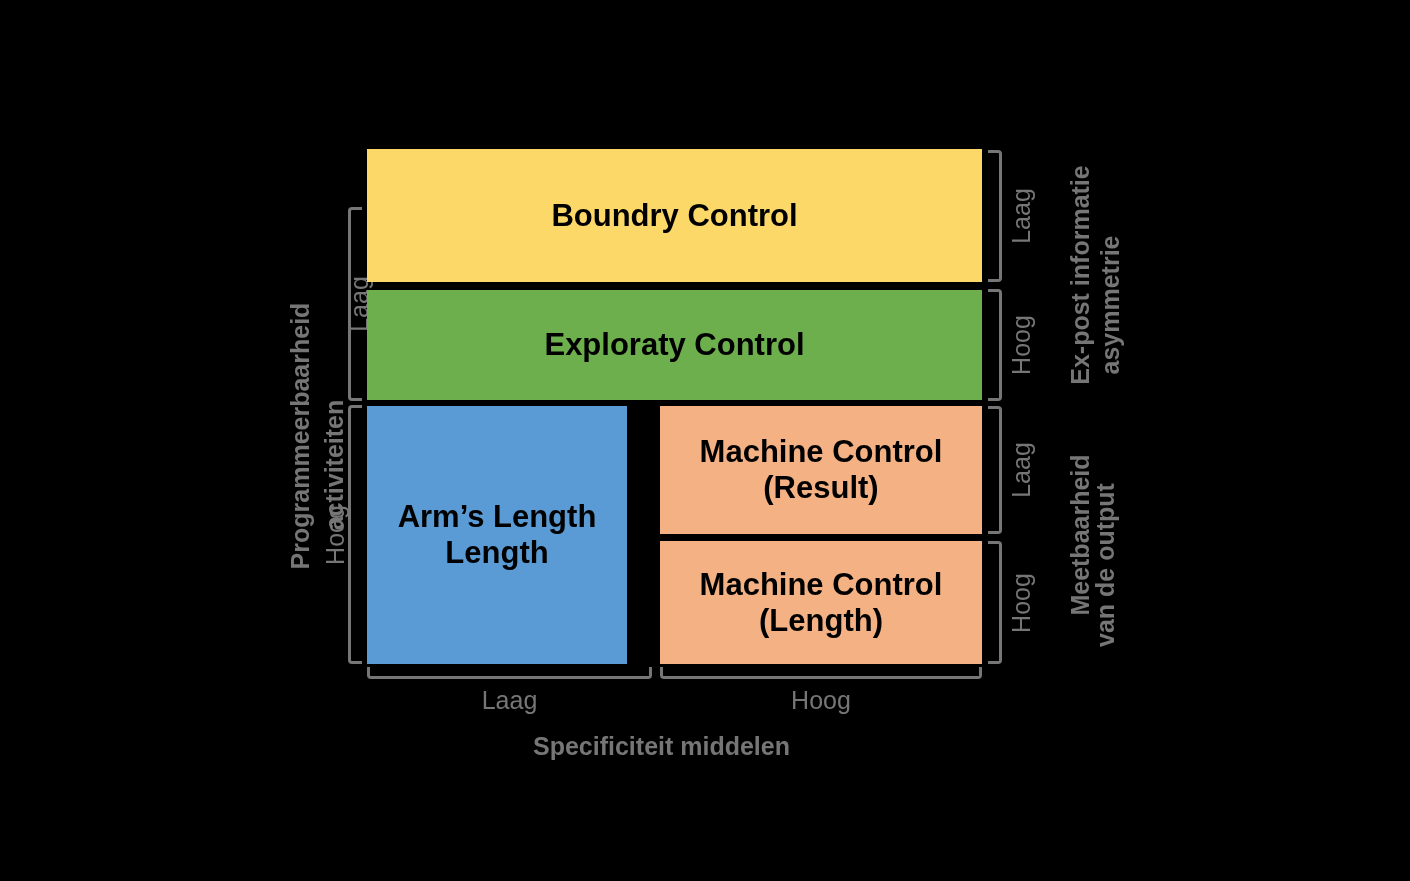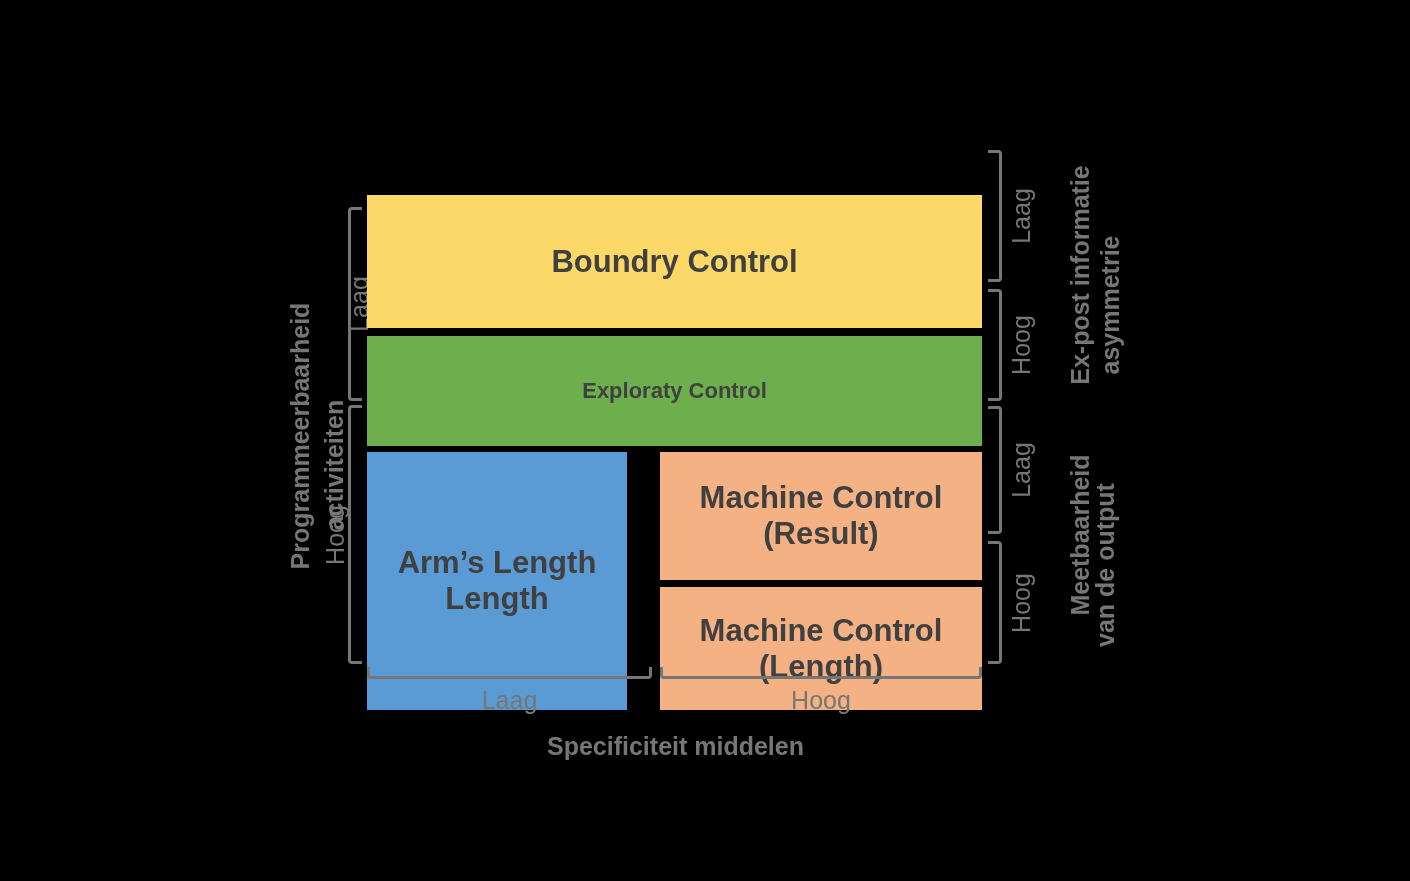--- a/index.html
+++ b/index.html
@@ -22,36 +22,35 @@
     background: #000000;
   }
 
   
   .box {
     position: absolute;
     display: flex;
     align-items: center;
     justify-content: center;
     text-align: center;
-    color: #404040;
+    color: #000000;
     font-weight: bold;
     line-height: 1.16;
     box-sizing: border-box;
     padding: 0 10px;
-    margin-top: 46px;
   }
   #box-boundry {
     left: 367px; top: 149px; width: 615px; height: 133px;
     background: #FCD868;
     font-size: 31px;
   }
   #box-exploraty {
     left: 367px; top: 290px; width: 615px; height: 110px;
     background: #6CAF4C;
-    font-size: 22px;
+    font-size: 31px;
   }
   #box-arms {
     left: 367px; top: 406px; width: 260px; height: 258px;
     background: #5B9BD5;
     font-size: 31px;
   }
   #box-machine-action {
     left: 660px; top: 406px; width: 322px; height: 128px;
     background: #F4B183;
     font-size: 31px;
@@ -168,15 +167,15 @@
 
   <div class="vlabel rot axis-title" style="left:930px; top:520px; width:300px; height:30px; line-height:30px;">Meetbaarheid</div>
   <div class="vlabel rot axis-title" style="left:955px; top:550px; width:300px; height:30px; line-height:30px;">van de output</div>
 
   <div class="bracket bracket-h-bottom" style="left:367px; top:667px; width:285px;"></div>
   <div class="bracket bracket-h-bottom" style="left:660px; top:667px; width:322px;"></div>
 
   <div class="hlabel tick-label" style="left:367px; top:686px; width:285px;">Laag</div>
   <div class="hlabel tick-label" style="left:660px; top:686px; width:322px;">Hoog</div>
 
-  <div class="hlabel axis-title" style="left:368px; top:731px; width:615px;">Specificiteit middelen</div>
+  <div class="hlabel axis-title" style="left:354px; top:731px; width:615px;">Specificiteit middelen</div>
 
 </div>
 
 </body></html>

